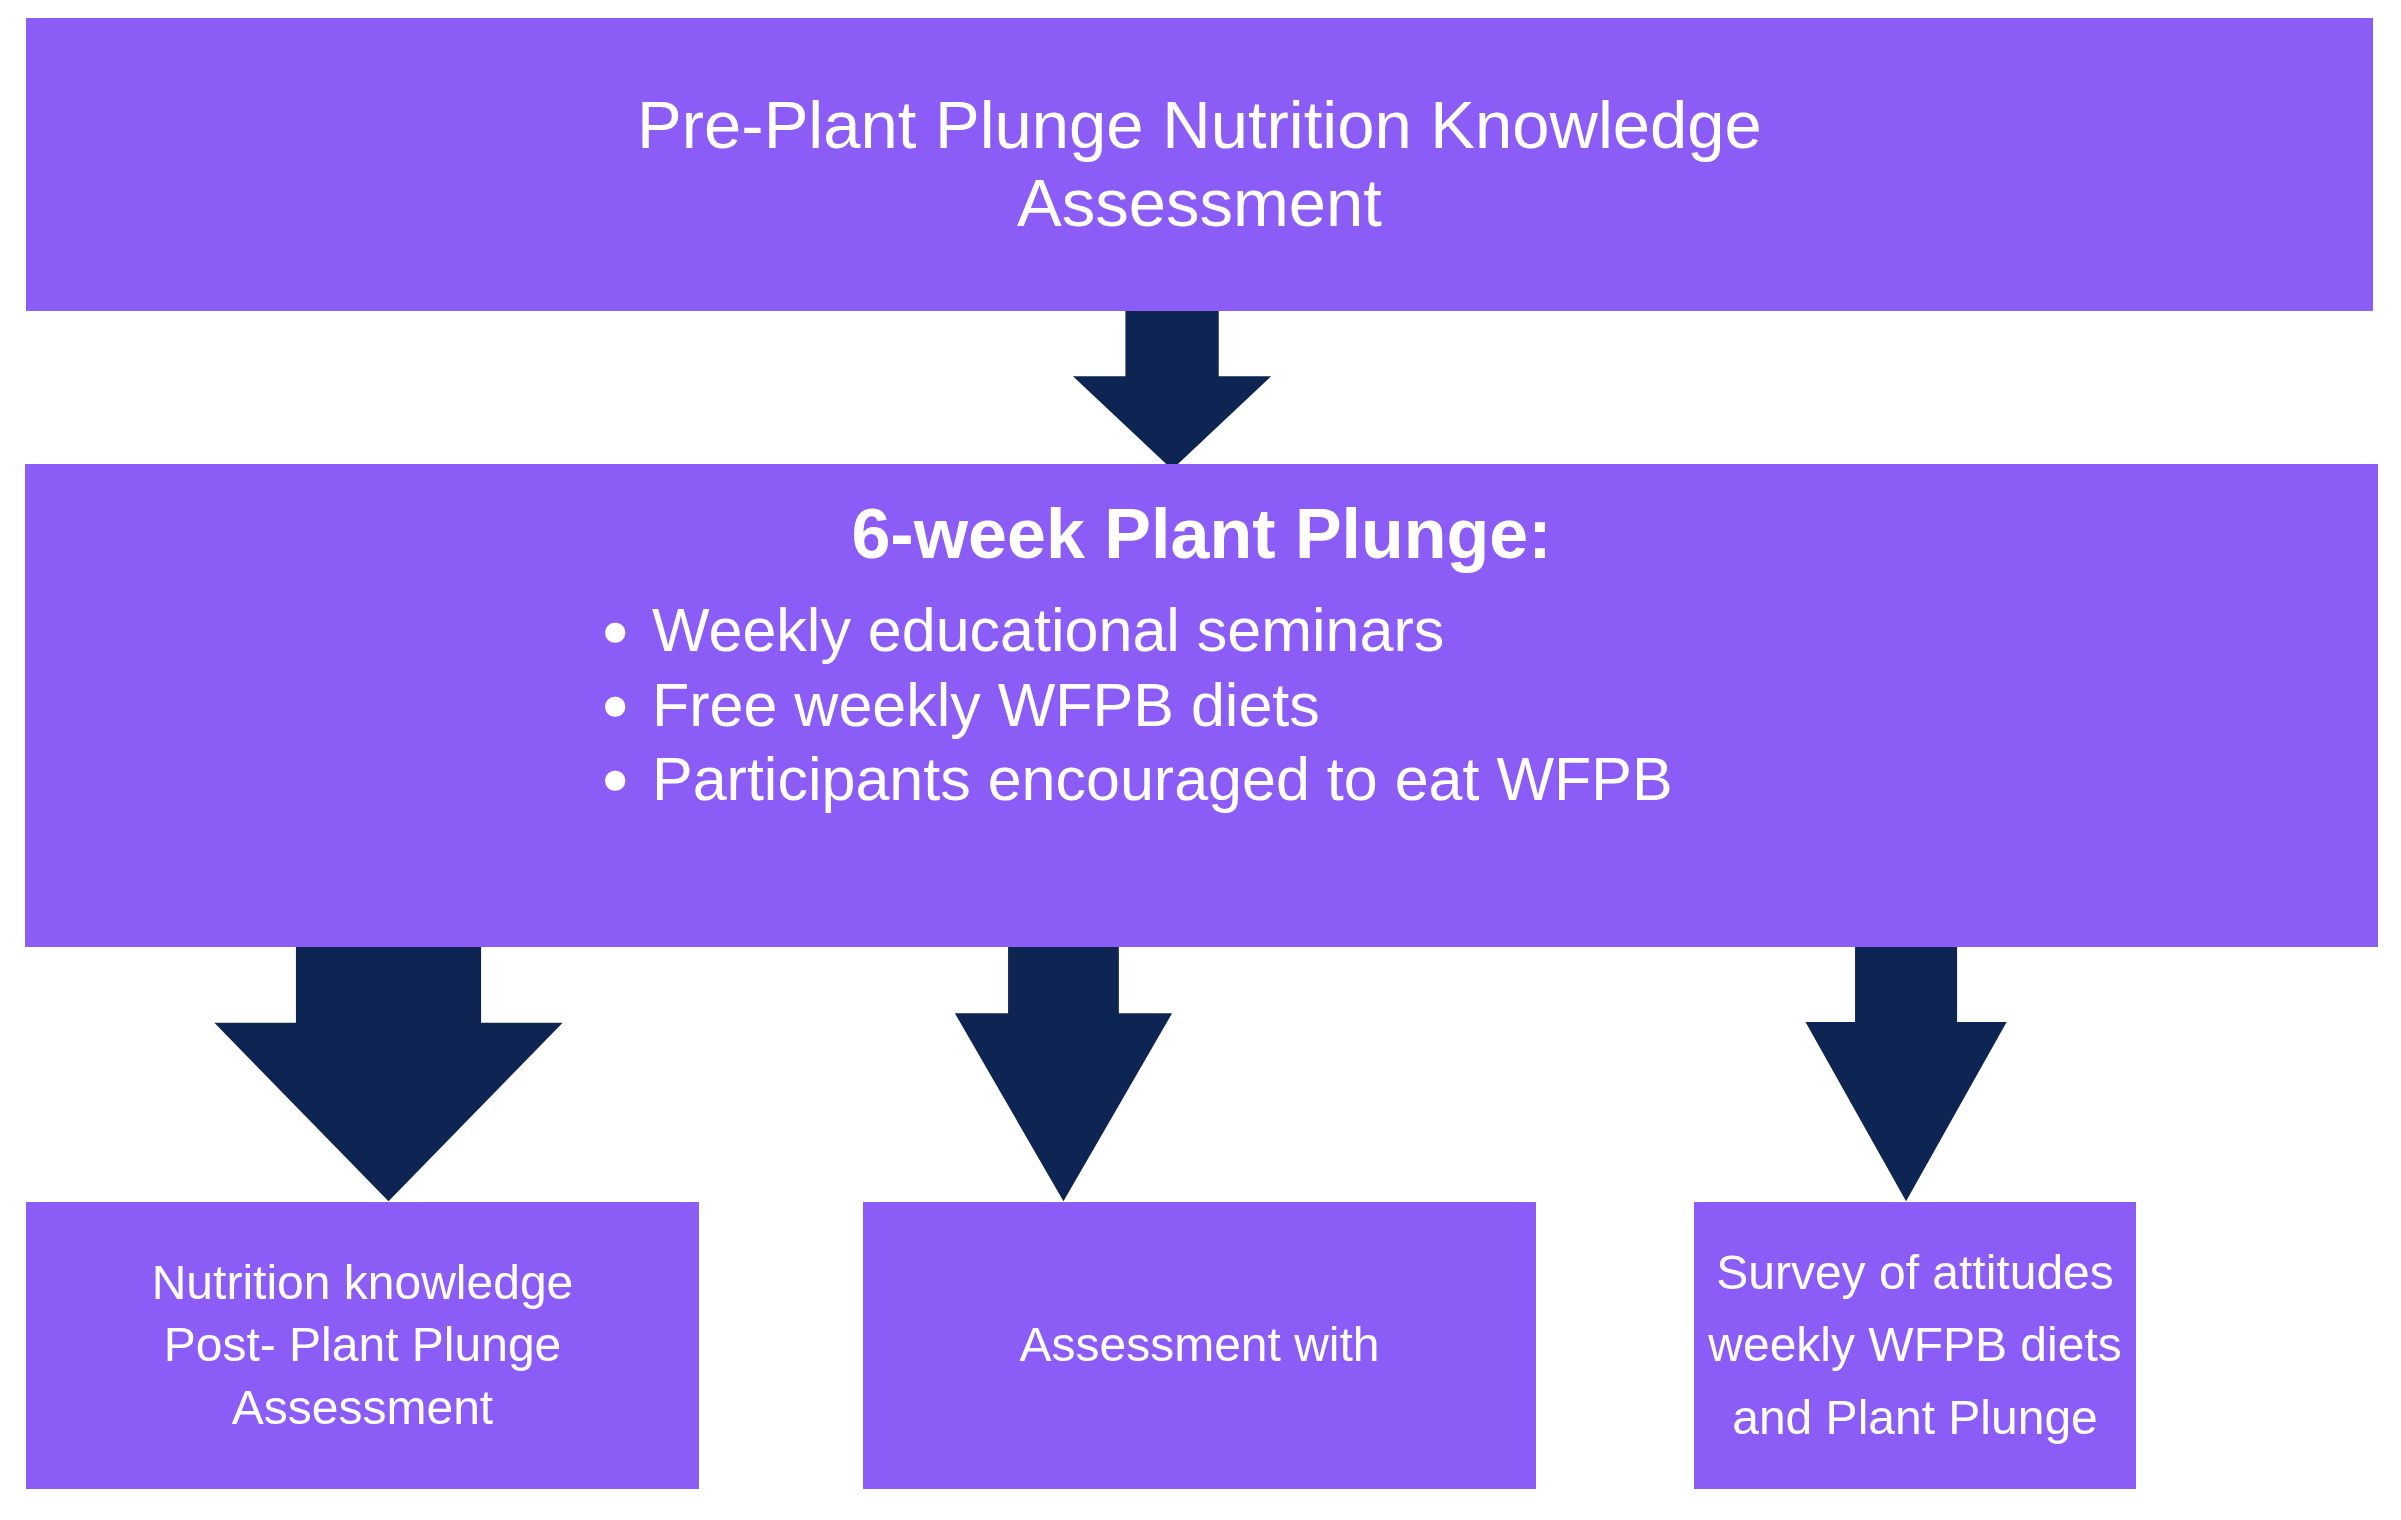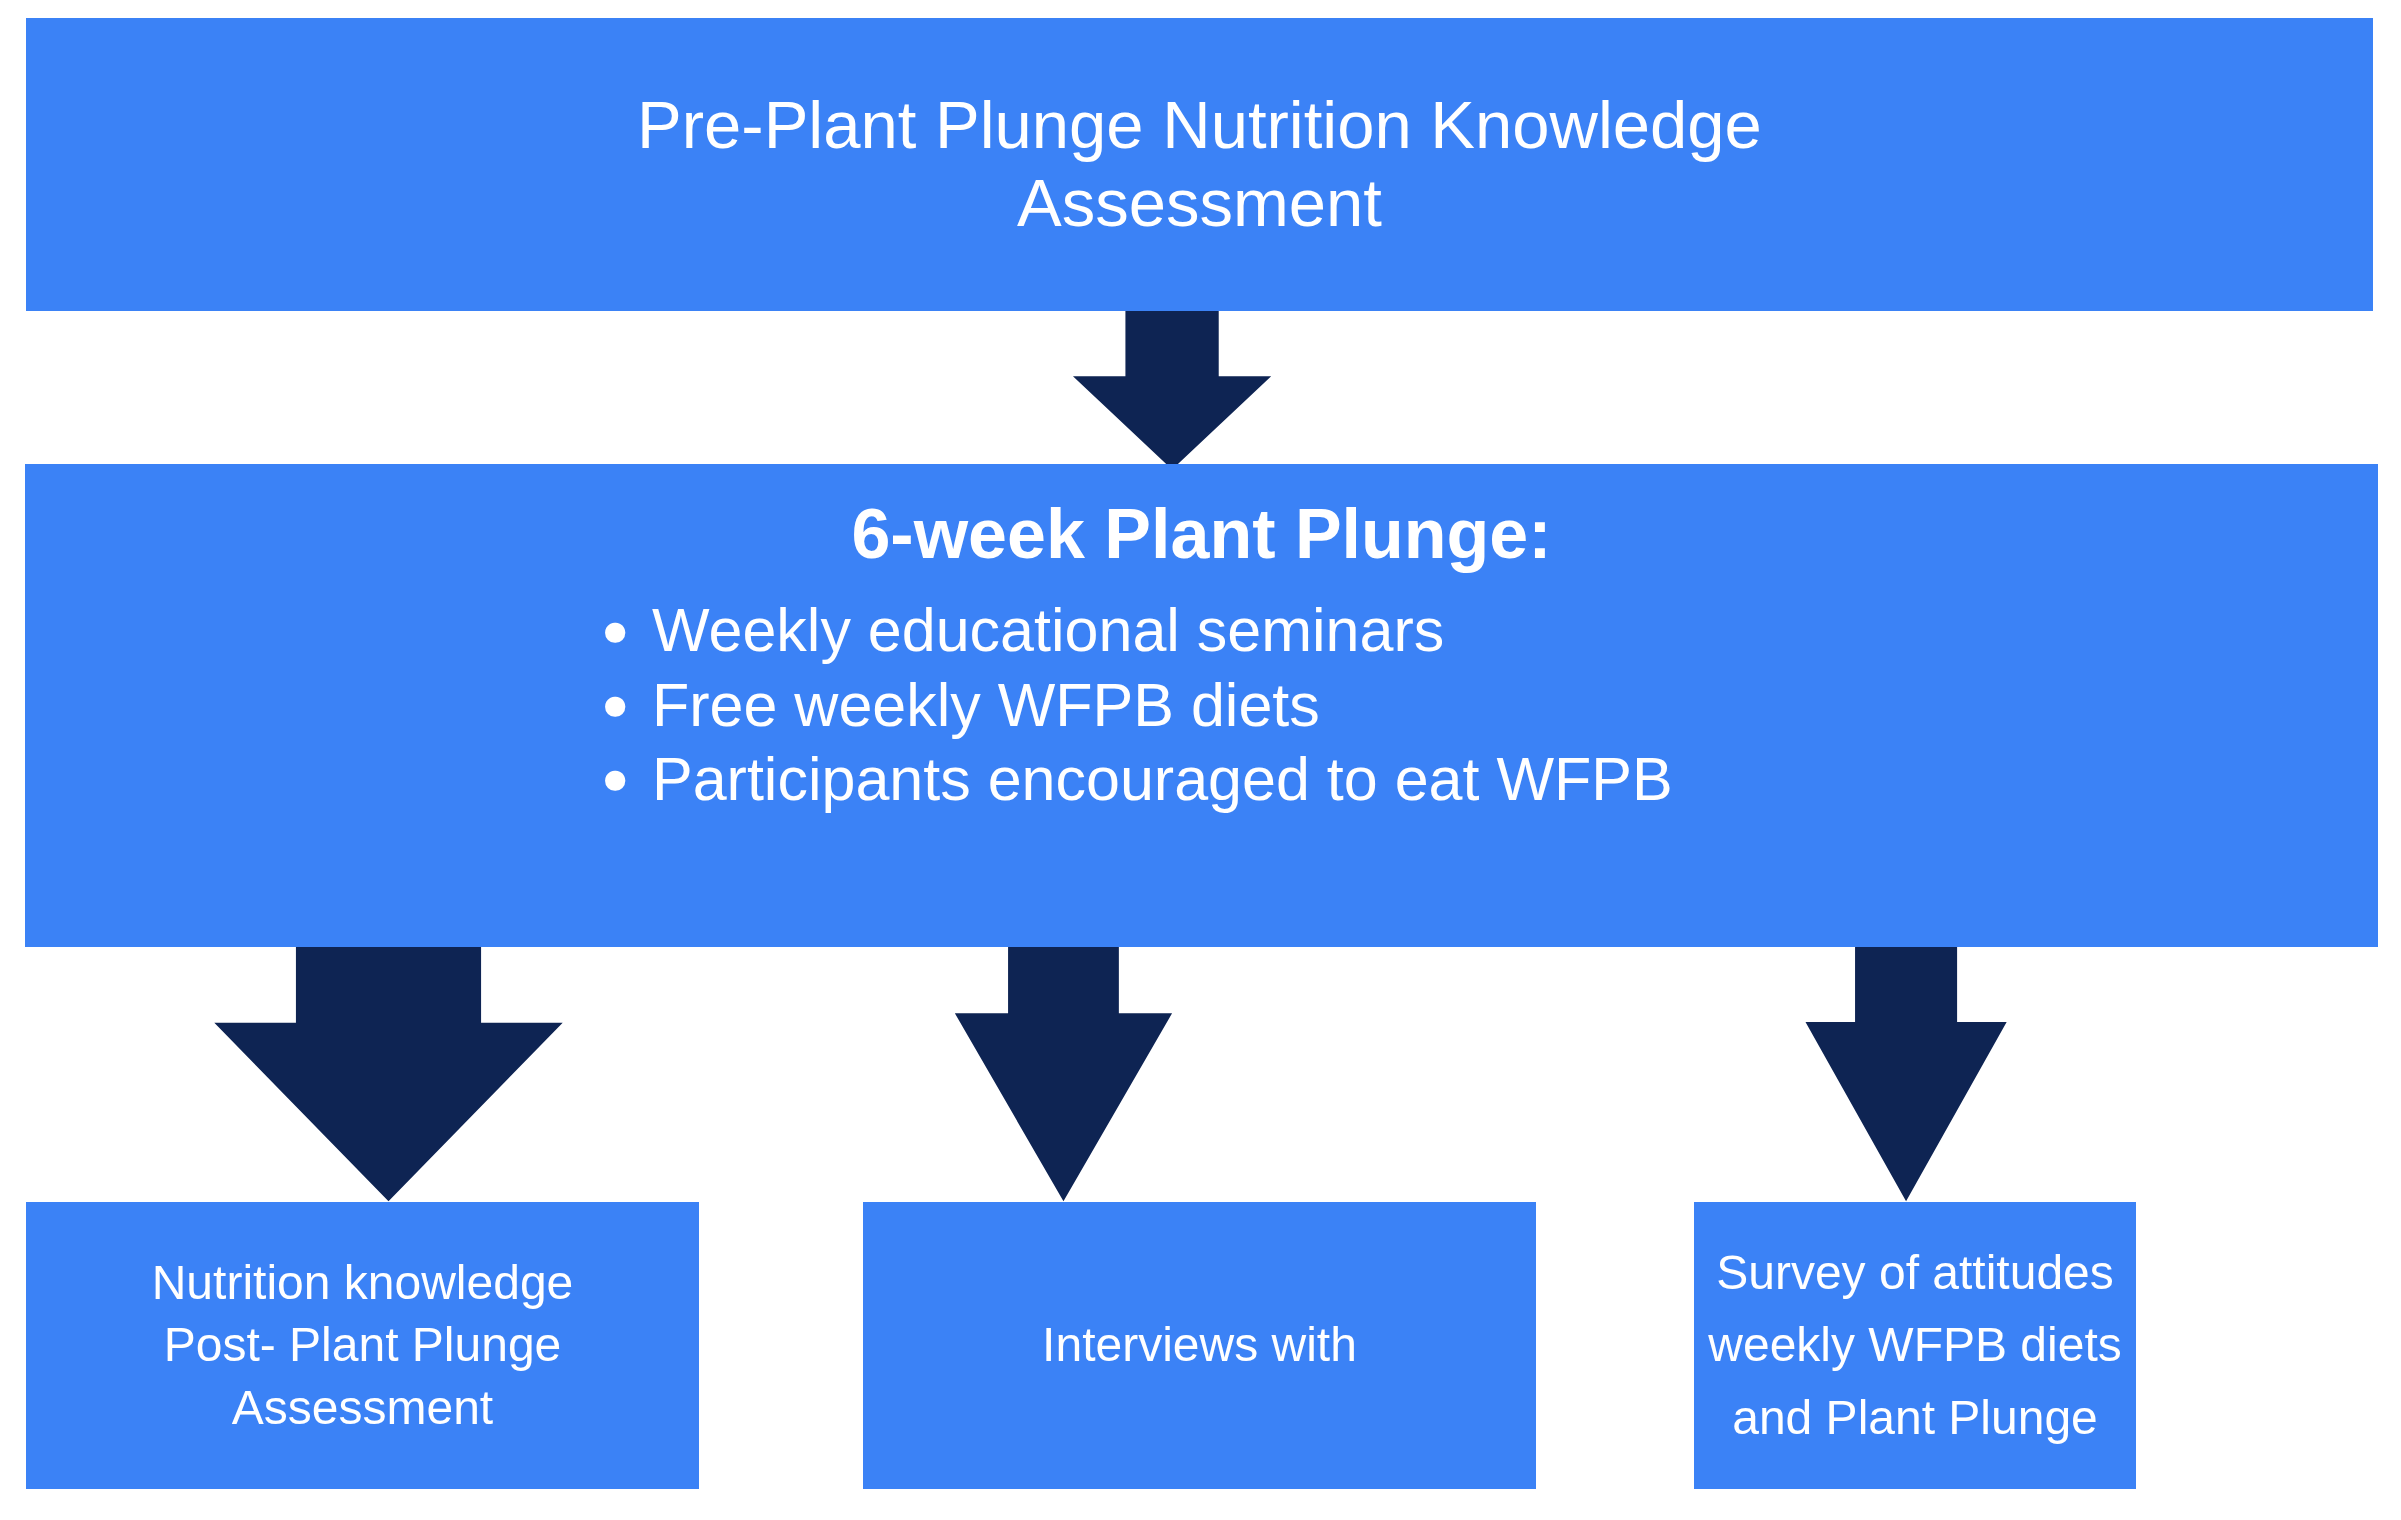--- a/index.html
+++ b/index.html
@@ -13,21 +13,21 @@
   }
   #canvas {
     position: relative;
     width: 2401px;
     height: 1520px;
     background: #ffffff;
     overflow: hidden;
   }
   .node {
     position: absolute;
-    background: #3b82f6;
+    background: #8b5cf6;
     display: flex;
     flex-direction: column;
     align-items: center;
     justify-content: center;
     color: #ffffff;
     box-sizing: border-box;
   }
   .node-line {
     display: block;
     text-align: center;
@@ -152,21 +152,21 @@
     </ul>
   </div>
 
   <div class="node outcome" id="box-post">
     <span class="node-line">Nutrition knowledge</span>
     <span class="node-line">Post- Plant Plunge</span>
     <span class="node-line">Assessment</span>
   </div>
 
   <div class="node outcome" id="box-interviews">
-    <span class="node-line">Interviews with</span>
+    <span class="node-line">Assessment with</span>
   </div>
 
   <div class="node outcome" id="box-survey">
     <span class="node-line">Survey of attitudes</span>
     <span class="node-line">weekly WFPB diets</span>
     <span class="node-line">and Plant Plunge</span>
   </div>
 
 </div>
 

